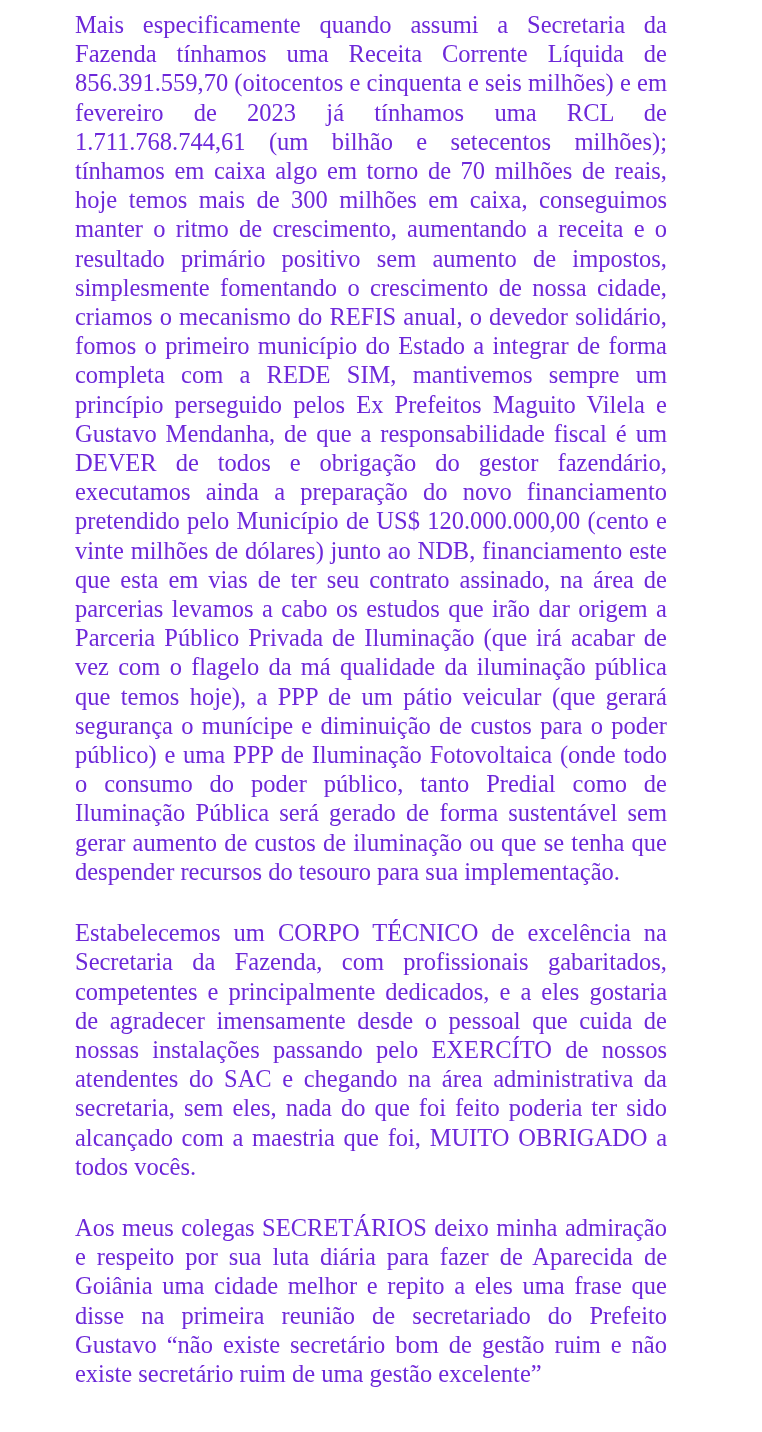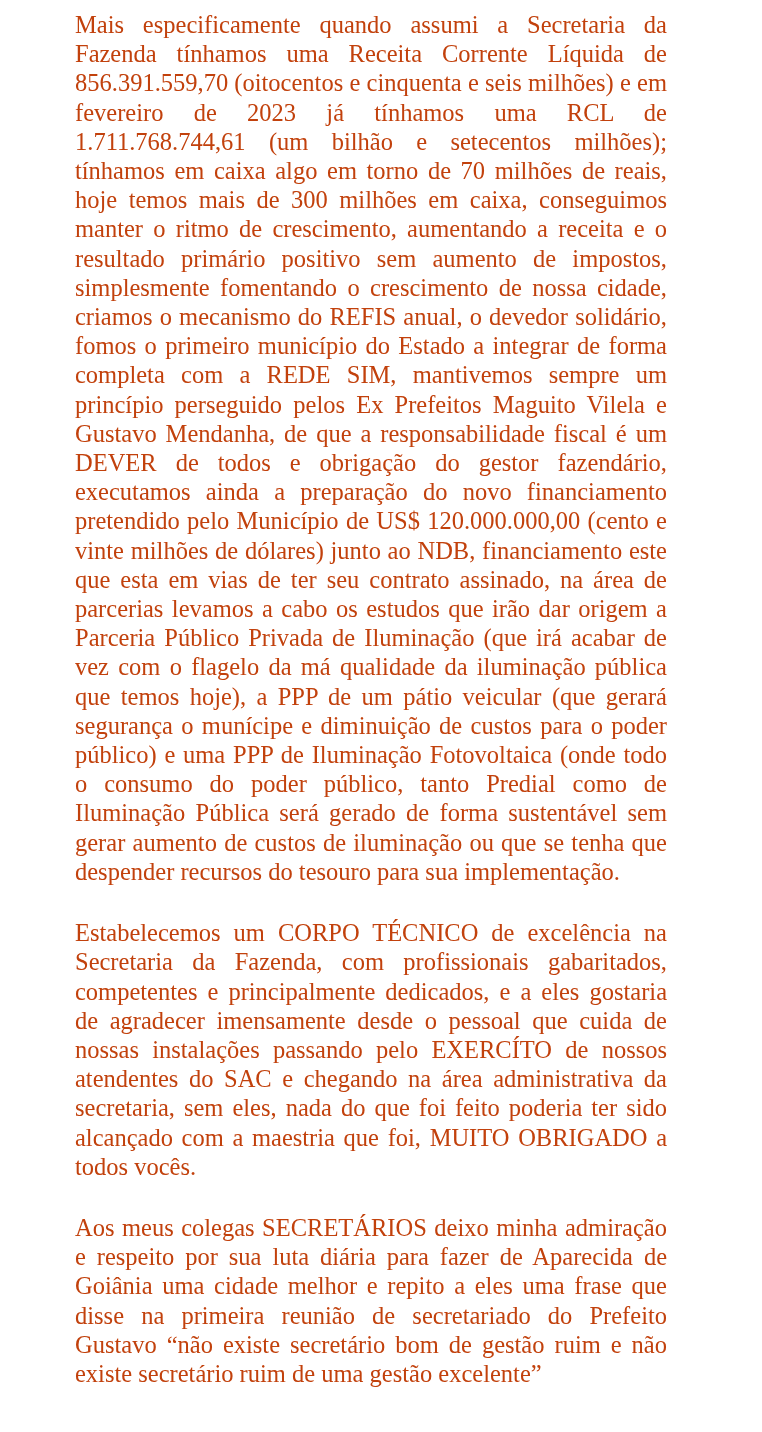--- a/index.html
+++ b/index.html
@@ -13,21 +13,21 @@
     overflow: hidden;
   }
   .page {
     box-sizing: border-box;
     width: 762px;
     height: 1264px;
     padding: 10px 95px 0 75px;
     font-family: "Liberation Serif", serif;
     font-size: 24.5px;
     line-height: 29.2px;
-    color: #c2410c;
+    color: #6d28d9;
     text-align: justify;
     text-justify: inter-word;
   }
   .para {
     margin: 0 0 32px 0;
   }
   .para:last-child {
     margin-bottom: 17px;
   }
 </style>

